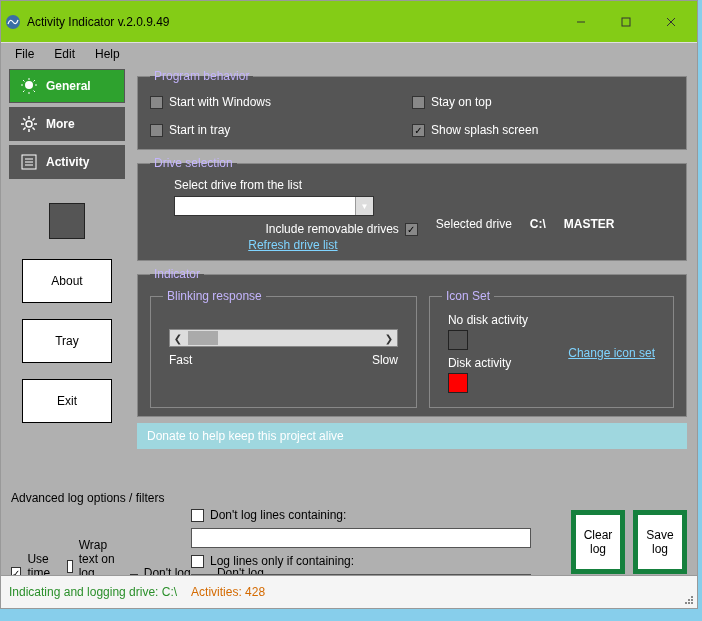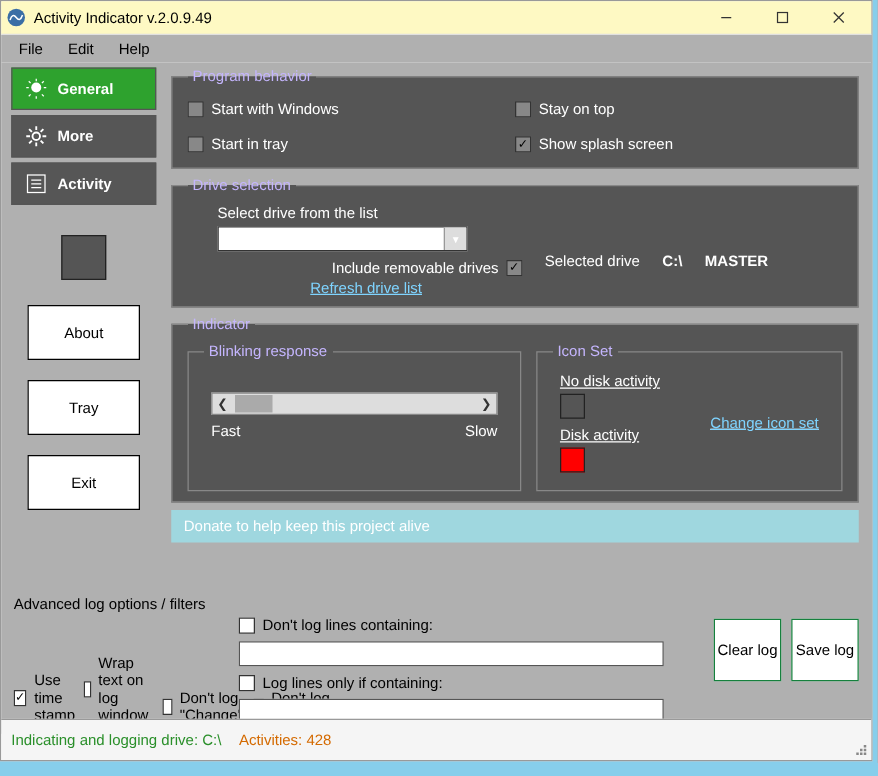--- a/index.html
+++ b/index.html
@@ -1,18 +1,18 @@
 <!DOCTYPE html>
 <html><head>
 <meta charset="utf-8">
 <style>
 * { box-sizing: border-box; margin: 0; padding: 0; font-family: Tahoma, Arial, sans-serif; }
 body { background: #87ceeb; width: 702px; height: 621px; overflow: hidden; }
 .window { width: 698px; height: 609px; background: #fff; border: 1px solid #999; position: relative; }
-.titlebar { height: 27px; background: #fef9c3; display: flex; align-items: center; padding: 0 4px; border-bottom: 1px solid #e0e0e0; }
+.titlebar { height: 42px; background: #84cc16; display: flex; align-items: center; padding: 0 4px; border-bottom: 1px solid #e0e0e0; }
 .titlebar-icon { width: 16px; height: 16px; margin-right: 6px; }
 .titlebar-text { font-size: 12px; color: #000; flex: 1; }
 .winbtns { display: flex; }
 .winbtn { width: 45px; height: 28px; display: flex; align-items: center; justify-content: center; }
 .winbtn svg { width: 10px; height: 10px; }
 .menubar { height: 22px; background: #b0b0b0; display: flex; align-items: center; padding: 0 6px; gap: 4px; }
 .menuitem { font-size: 12px; padding: 2px 8px; color: #000; }
 .content { display: flex; height: 422px; background: #b0b0b0; }
 .sidebar { width: 132px; padding: 4px 8px; display: flex; flex-direction: column; gap: 4px; }
 .tab { height: 34px; display: flex; align-items: center; gap: 8px; padding: 0 10px; font-size: 12px; font-weight: bold; color: #fff; border: 1px solid #555; }
@@ -37,21 +37,21 @@
 .icon-sq { width: 20px; height: 20px; border: 1px solid #222; }
 .donate { background: #9fd7df; color: #fff; padding: 6px 10px; font-size: 12px; font-weight: normal; }
 .advanced { background: #b0b0b0; padding: 4px 10px 8px; font-size: 12px; }
 .adv-title { font-size: 12px; margin-bottom: 3px; }
 .adv-body { display: flex; gap: 10px; }
 .adv-col1 { width: 170px; display: flex; flex-direction: row; gap: 4px; align-items: flex-end; }
 .adv-col2 { flex: 1; display: flex; flex-direction: column; gap: 6px; }
 .adv-chk { width: 13px; height: 13px; background: #fff; border: 1px solid #333; display: inline-flex; align-items: center; justify-content: center; font-size: 10px; }
 .adv-chk.checked::after { content: "✓"; }
 .txtfield { width: 340px; height: 20px; background: #fff; border: 1px solid #555; }
-.bigbtn { width: 54px; height: 50px; background: #fff; border: 1px solid #15803d; font-size: 12px; display: flex; align-items: center; justify-content: center; text-align: center; }
+.bigbtn { width: 54px; height: 64px; background: #fff; border: 5px solid #15803d; font-size: 12px; display: flex; align-items: center; justify-content: center; text-align: center; }
 .statusbar { height: 22px; border-top: 1px solid #999; display: flex; align-items: center; padding: 16px 8px; gap: 14px; font-size: 12px; background: #f5f5f5; position: absolute; bottom: 0; left: 0; right: 0; }
 .status-green { color: #2a8f2a; }
 .status-orange { color: #d46a00; }
 .resize { position: absolute; right: 2px; bottom: 2px; width: 12px; height: 12px; }
 </style>
 </head>
 <body>
 
 <div class="window">
 
@@ -212,21 +212,21 @@
                 <span class="slider-arrow" style="margin-left:auto;">❯</span>
               </div>
               <div style="display:flex; justify-content:space-between; margin-top:6px;">
                 <span>Fast</span>
                 <span>Slow</span>
               </div>
             </div>
           </fieldset>
           <fieldset class="inner" style="flex:1;">
             <legend>Icon Set</legend>
-            <div style="display:flex; padding:2px 6px 6px;text-decoration:underline;">
+            <div style="display:flex; padding:2px 6px 6px;">
               <div>
                 <div>No disk activity</div>
                 <div class="icon-sq" style="background:#555; margin:3px 0 6px;"></div>
                 <div>Disk activity</div>
                 <div class="icon-sq" style="background:#ff0000; margin-top:3px;"></div>
               </div>
               <div style="margin-left:auto; align-self:center;">
                 <span class="link">Change icon set</span>
               </div>
             </div>

